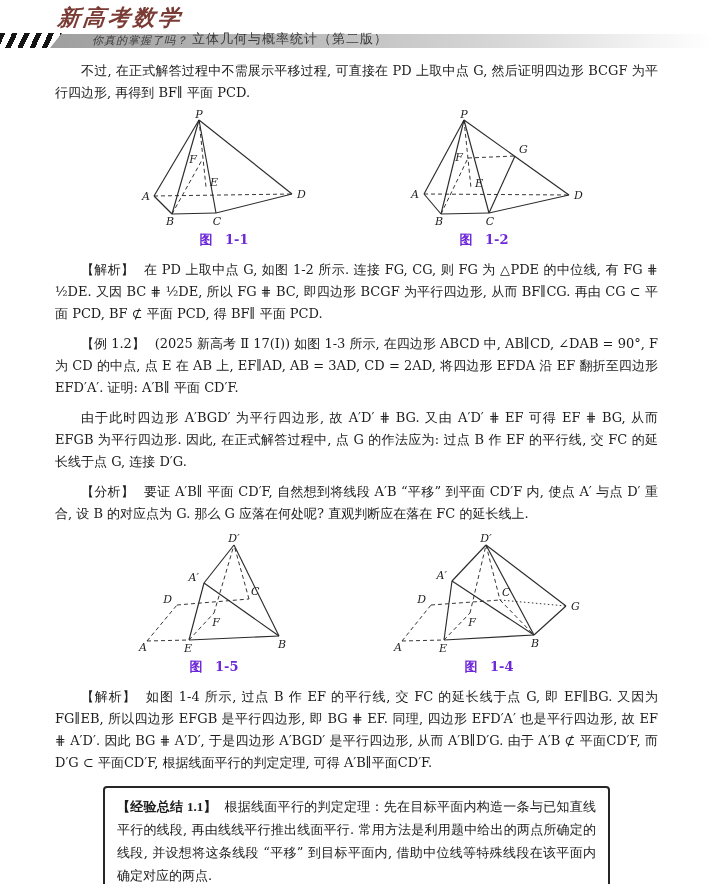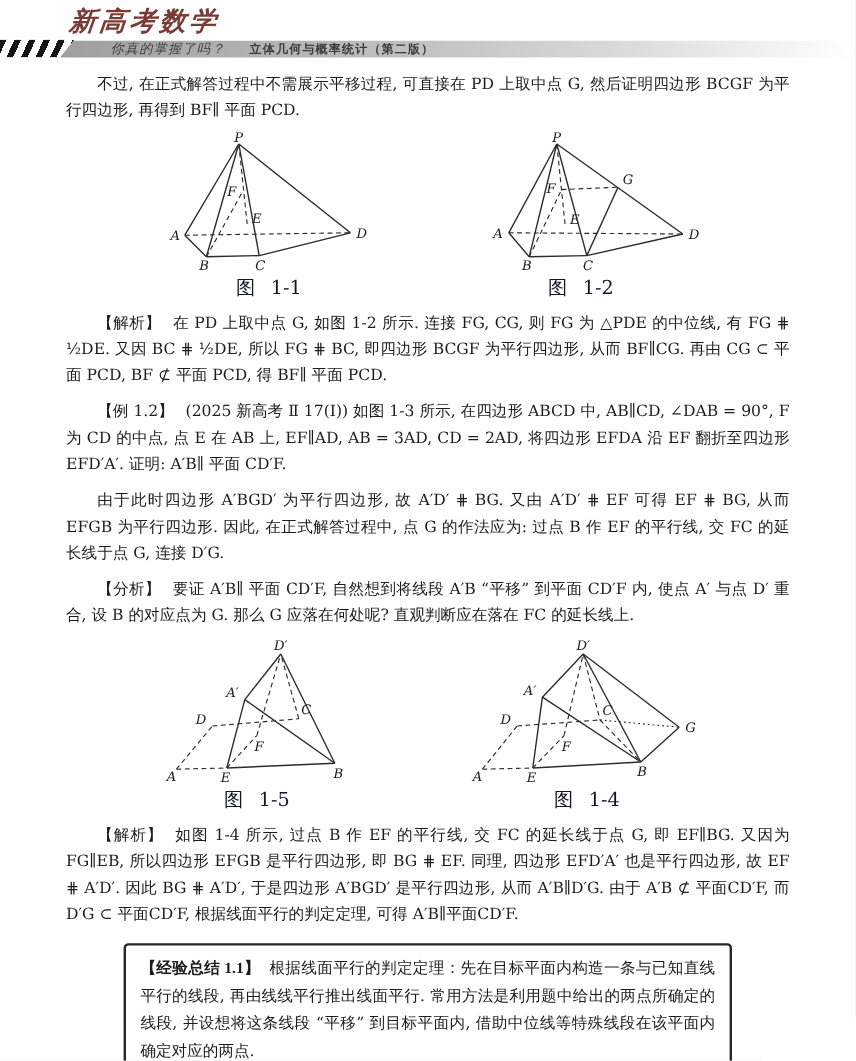--- a/index.html
+++ b/index.html
@@ -27,31 +27,31 @@
     position:absolute; left:50px; top:1px; width:663px; height:14px;
     background:linear-gradient(90deg,#9f9f9f 0%,#bdbdbd 40%,#d9d9d9 70%,#f3f3f3 90%,#ffffff 100%);
     border-radius:0 0 10px 0;
     display:flex; align-items:flex-end;
   }
   .tagline {
     margin-left:42px; font-size:11px; font-style:italic; color:#3d3d3d;
     letter-spacing:1px; white-space:nowrap;
   }
   .subtitle {
-    margin-left:20px; font-size:10px; font-weight:700; color:#3a3a3a;
+    margin-left:4px; font-size:13px; font-weight:400; color:#3a3a3a;
     letter-spacing:1px; white-space:nowrap;
   }
   
   .bodytxt { margin:12px 55px 0 55px; font-size:13px; line-height:22px; text-align:justify; }
   p.para { margin:8px 0 0 0; text-indent:2em; }
   p.para .lbl { font-weight:400; margin-right:0.75em; }
   
   .figrow { display:flex; justify-content:center; gap:55px; margin-top:6px; }
   figure { margin:0; text-align:center; }
-  figcaption { font-size:16px; margin-top:1px; word-spacing:8px; color:#0f172a; }
+  figcaption { font-size:13px; margin-top:1px; word-spacing:8px; color:#6d28d9;font-weight:bold; }
   svg.geo { display:block; }
   svg.geo line, svg.geo polyline { stroke:#2b2b2b; fill:none; }
   .solid { stroke-width:1.15; }
   .dash  { stroke-width:0.95; stroke-dasharray:4 3; }
   .dot   { stroke-width:0.95; stroke-dasharray:1.5 2.5; }
   svg.geo text {
     font-family:"DejaVu Serif","Liberation Serif",serif;
     font-style:italic; font-size:11px; fill:#1c1c1c;
   }
   

